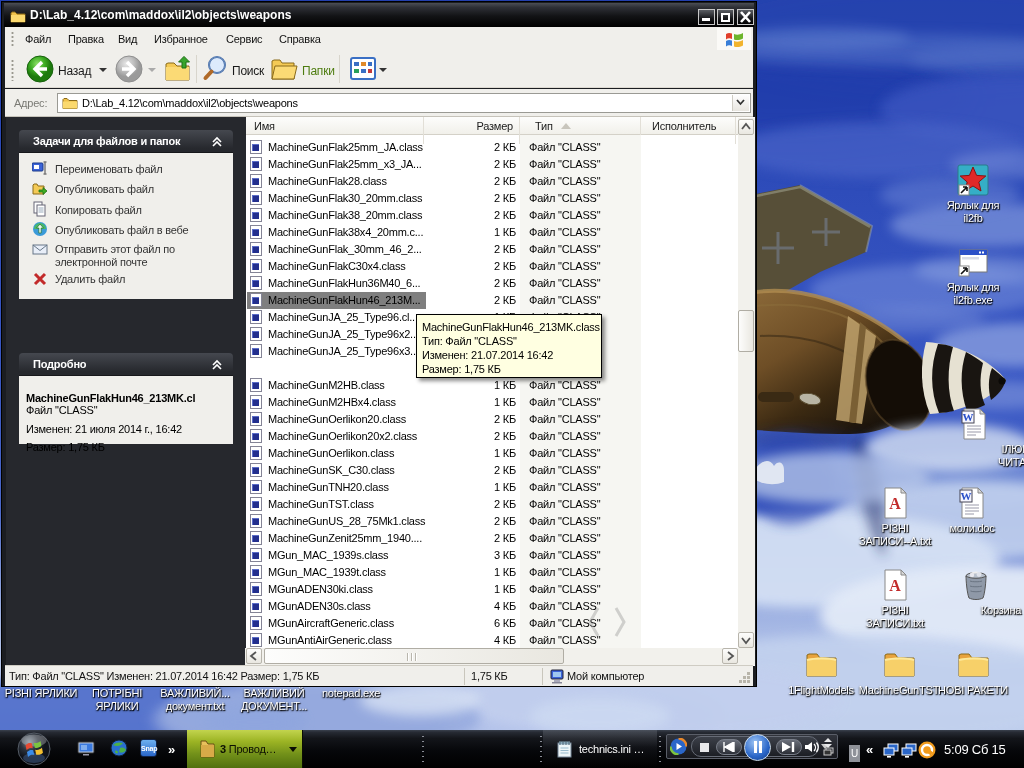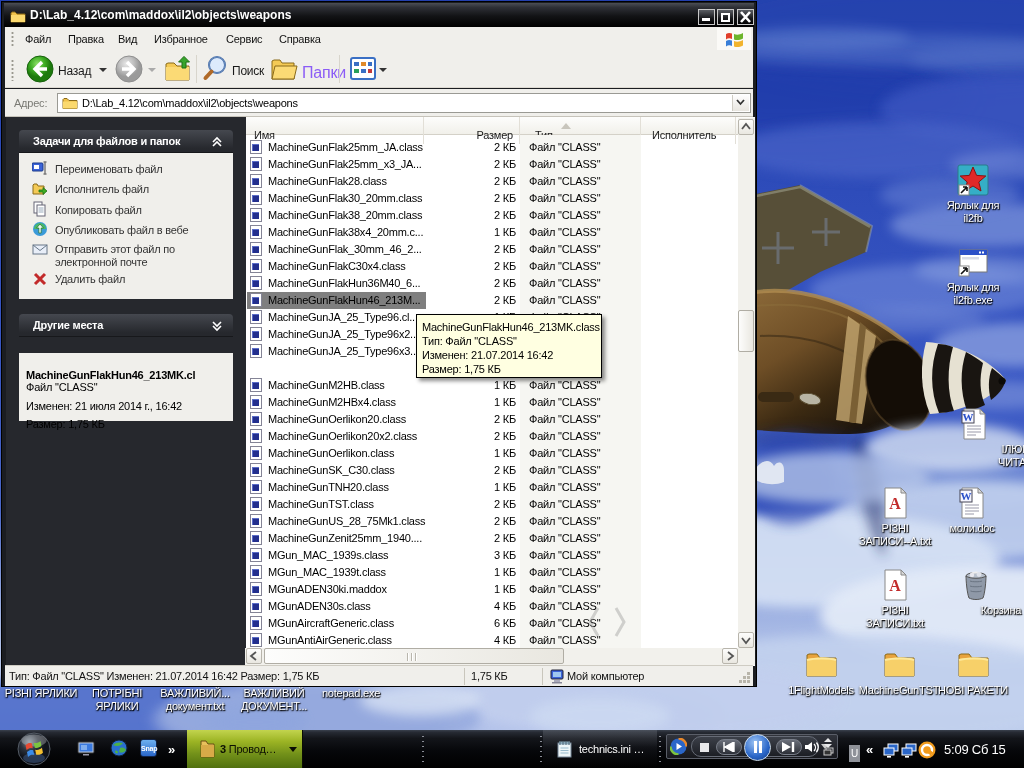--- a/index.html
+++ b/index.html
@@ -30,21 +30,21 @@
 .pbox{position:absolute;left:13px;width:214px}
 .phead{position:relative;height:23px;background:linear-gradient(#45484f,#26282d 85%);border-radius:4px 4px 0 0;color:#fff;font-weight:bold;border-bottom:1px solid #17181b}
 .phead span{position:absolute;left:14px;top:5px}
 .chev{position:absolute;right:10px;top:6px;width:12px;height:12px;color:#fff;font-weight:bold}
 .pbody{background:#f0efeb;position:relative}
 .ticon{position:absolute;left:13px;width:16px;height:16px}
 .titem2{left:36px;position:absolute;color:#333}
 
 #list{position:absolute;left:244px;top:115px;width:509px;height:549px;background:#fff}
 #lhead{position:absolute;left:0;top:0;width:509px;height:18px;background:linear-gradient(#fdfdfc,#f1f0ea);border-bottom:1px solid #d4d1c8}
-.hcol{position:absolute;top:0;height:27px;border-right:1px solid #e2dfd7;color:#1a1a1a;padding-top:12px}
+.hcol{position:absolute;top:0;height:27px;border-right:1px solid #e2dfd7;color:#1a1a1a;padding-top:3px}
 #sorttint{position:absolute;left:274px;top:18px;width:121px;height:513px;background:#f6f6f2}
 .row{position:absolute;left:0;height:17px;width:509px}
 .fic{position:absolute;left:4px;top:1px;width:12px;height:14px;background:#fff;border:1px solid #848496}
 .fin{position:absolute;left:1px;top:3px;width:7px;height:7px;background:#232f8e;box-shadow:inset 1px 1px 0 #5a6cc8}
 .fname{position:absolute;left:22px;top:2px;color:#000;white-space:nowrap}
 .fsize{position:absolute;left:178px;width:92px;top:2px;text-align:right;color:#000}
 .ftype{position:absolute;left:283px;top:2px;color:#000}
 .row.sel .hl{position:absolute;left:1px;top:0;width:179px;height:17px;background:#7f7f7f}
 
 .sb{background:#f2f1ec}
@@ -308,21 +308,21 @@
 <svg style="position:absolute;left:197px;top:4px" width="28" height="28" viewBox="0 0 28 28">
 <circle cx="15" cy="10" r="8" fill="#dceafc" stroke="#4a6ea8" stroke-width="2"></circle>
 <circle cx="15" cy="10" r="8" fill="none" stroke="#7aa0cc" stroke-width="1" opacity=".6"></circle>
 <path d="M9.5 16.5 L3.5 23" stroke="#b06a28" stroke-width="4" stroke-linecap="round"></path>
 </svg>
 <span style="position:absolute;left:227px;top:13px;font-size:12px;color:#1a1a1a">Поиск</span>
 <svg style="position:absolute;left:265px;top:4px" width="30" height="28" viewBox="0 0 30 28">
 <path d="M2 6 L2 24 L24 24 L24 8 L12 8 L10 5 L4 5 Z" fill="#f4ca55" stroke="#8a6a1a"></path>
 <path d="M5 11 L27 11 L24 24 L2 24 Z" fill="#fbda75" stroke="#8a6a1a"></path>
 </svg>
-<span style="position:absolute;left:297px;top:13px;font-size:16px;color:#8b5cf6">Папки</span>
+<span style="position:absolute;left:297px;top:13px;font-size:12px;color:#4d7c0f">Папки</span>
 <div style="position:absolute;left:334px;top:4px;width:1px;height:28px;background:#d8d5cc"></div>
 <svg style="position:absolute;left:345px;top:6px" width="26" height="24" viewBox="0 0 26 24">
 <rect x="1" y="1" width="24" height="21" rx="2" fill="#fff" stroke="#3a6fc4" stroke-width="2"></rect>
 <rect x="4" y="5" width="5" height="4" fill="#3a6fc4"></rect>
         <rect x="11" y="5" width="5" height="4" fill="#e08a2a"></rect>
         <rect x="18" y="5" width="4" height="4" fill="#3a6fc4"></rect>
 <rect x="4" y="12" width="5" height="4" fill="#2aa05a"></rect>
         <rect x="11" y="12" width="5" height="4" fill="#3a6fc4"></rect>
         <rect x="18" y="12" width="4" height="4" fill="#c43a3a"></rect>
 </svg>
@@ -375,36 +375,34 @@
           </svg>
 <svg class="ticon" style="top:88px" width="16" height="16" viewBox="0 0 16 16">
             <rect x="1" y="4" width="14" height="9" fill="#e8eef8" stroke="#678"></rect>
             <path d="M1 4 L8 9.5 L15 4" fill="none" stroke="#678"></path>
           </svg>
 <svg class="ticon" style="top:118px" width="16" height="16" viewBox="0 0 16 16">
             <path d="M3 3 L13 13 M13 3 L3 13" stroke="#c22a2a" stroke-width="3"></path>
           </svg>
 
         <span class="titem2" style="top:10px">Переименовать файл</span>
-        <span class="titem2" style="top:30px">Исполнитель файл</span>
+        <span class="titem2" style="top:30px">Опубликовать файл</span>
         <span class="titem2" style="top:51px">Копировать файл</span>
         <span class="titem2" style="top:71px">Опубликовать файл в вебе</span>
         <span class="titem2" style="top:90px;line-height:13px">Отправить этот файл по<br>электронной почте</span>
         <span class="titem2" style="top:120px">Удалить файл</span>
       </div>
     </div>
-    <div class="pbox" style="top:197px">
+    <div class="pbox" style="top:236px">
       <div class="phead">
-          <span>Другие места</span>
+          <span>Подробно</span>
           <svg class="chev" width="12" height="12">
-            <path d="M2 2 l4 4 l4 -4 M2 6 l4 4 l4 -4" fill="none" stroke="#fff" stroke-width="1.6"></path>
-          </svg>
-        </div>
-    </div>
-    <div class="pbox" style="top:236px">
+            <path d="M2 6 l4 -4 l4 4 M2 10 l4 -4 l4 4" fill="none" stroke="#fff" stroke-width="1.6"></path>
+          </svg>
+        </div>
       <div class="pbody" style="height:68px">
         <div style="position:absolute;left:7px;top:16px;font-weight:bold;color:#000;white-space:nowrap;overflow:hidden;width:200px">MachineGunFlakHun46_213MK.cl</div>
         <div style="position:absolute;left:7px;top:28px;color:#000">Файл "CLASS"</div>
         <div style="position:absolute;left:7px;top:47px;color:#000">Изменен: 21 июля 2014 г., 16:42</div>
         <div style="position:absolute;left:7px;top:65px;color:#000">Размер: 1,75 КБ</div>
       </div>
     </div>
   </div>
   <div id="list">
     <div id="lhead">
@@ -624,21 +622,21 @@
             <span class="fin"></span>
           </span>
           <span class="fname">MGun_MAC_1939t.class</span>
           <span class="fsize">1 КБ</span>
           <span class="ftype">Файл "CLASS"</span>
         </div>
 <div class="row" style="top:579px">
           <span class="fic">
             <span class="fin"></span>
           </span>
-          <span class="fname">MGunADEN30ki.maddox</span>
+          <span class="fname">MGunADEN30ki.class</span>
           <span class="fsize">1 КБ</span>
           <span class="ftype">Файл "CLASS"</span>
         </div>
 <div class="row" style="top:596px">
           <span class="fic">
             <span class="fin"></span>
           </span>
           <span class="fname">MGunADEN30s.class</span>
           <span class="fsize">4 КБ</span>
           <span class="ftype">Файл "CLASS"</span>

